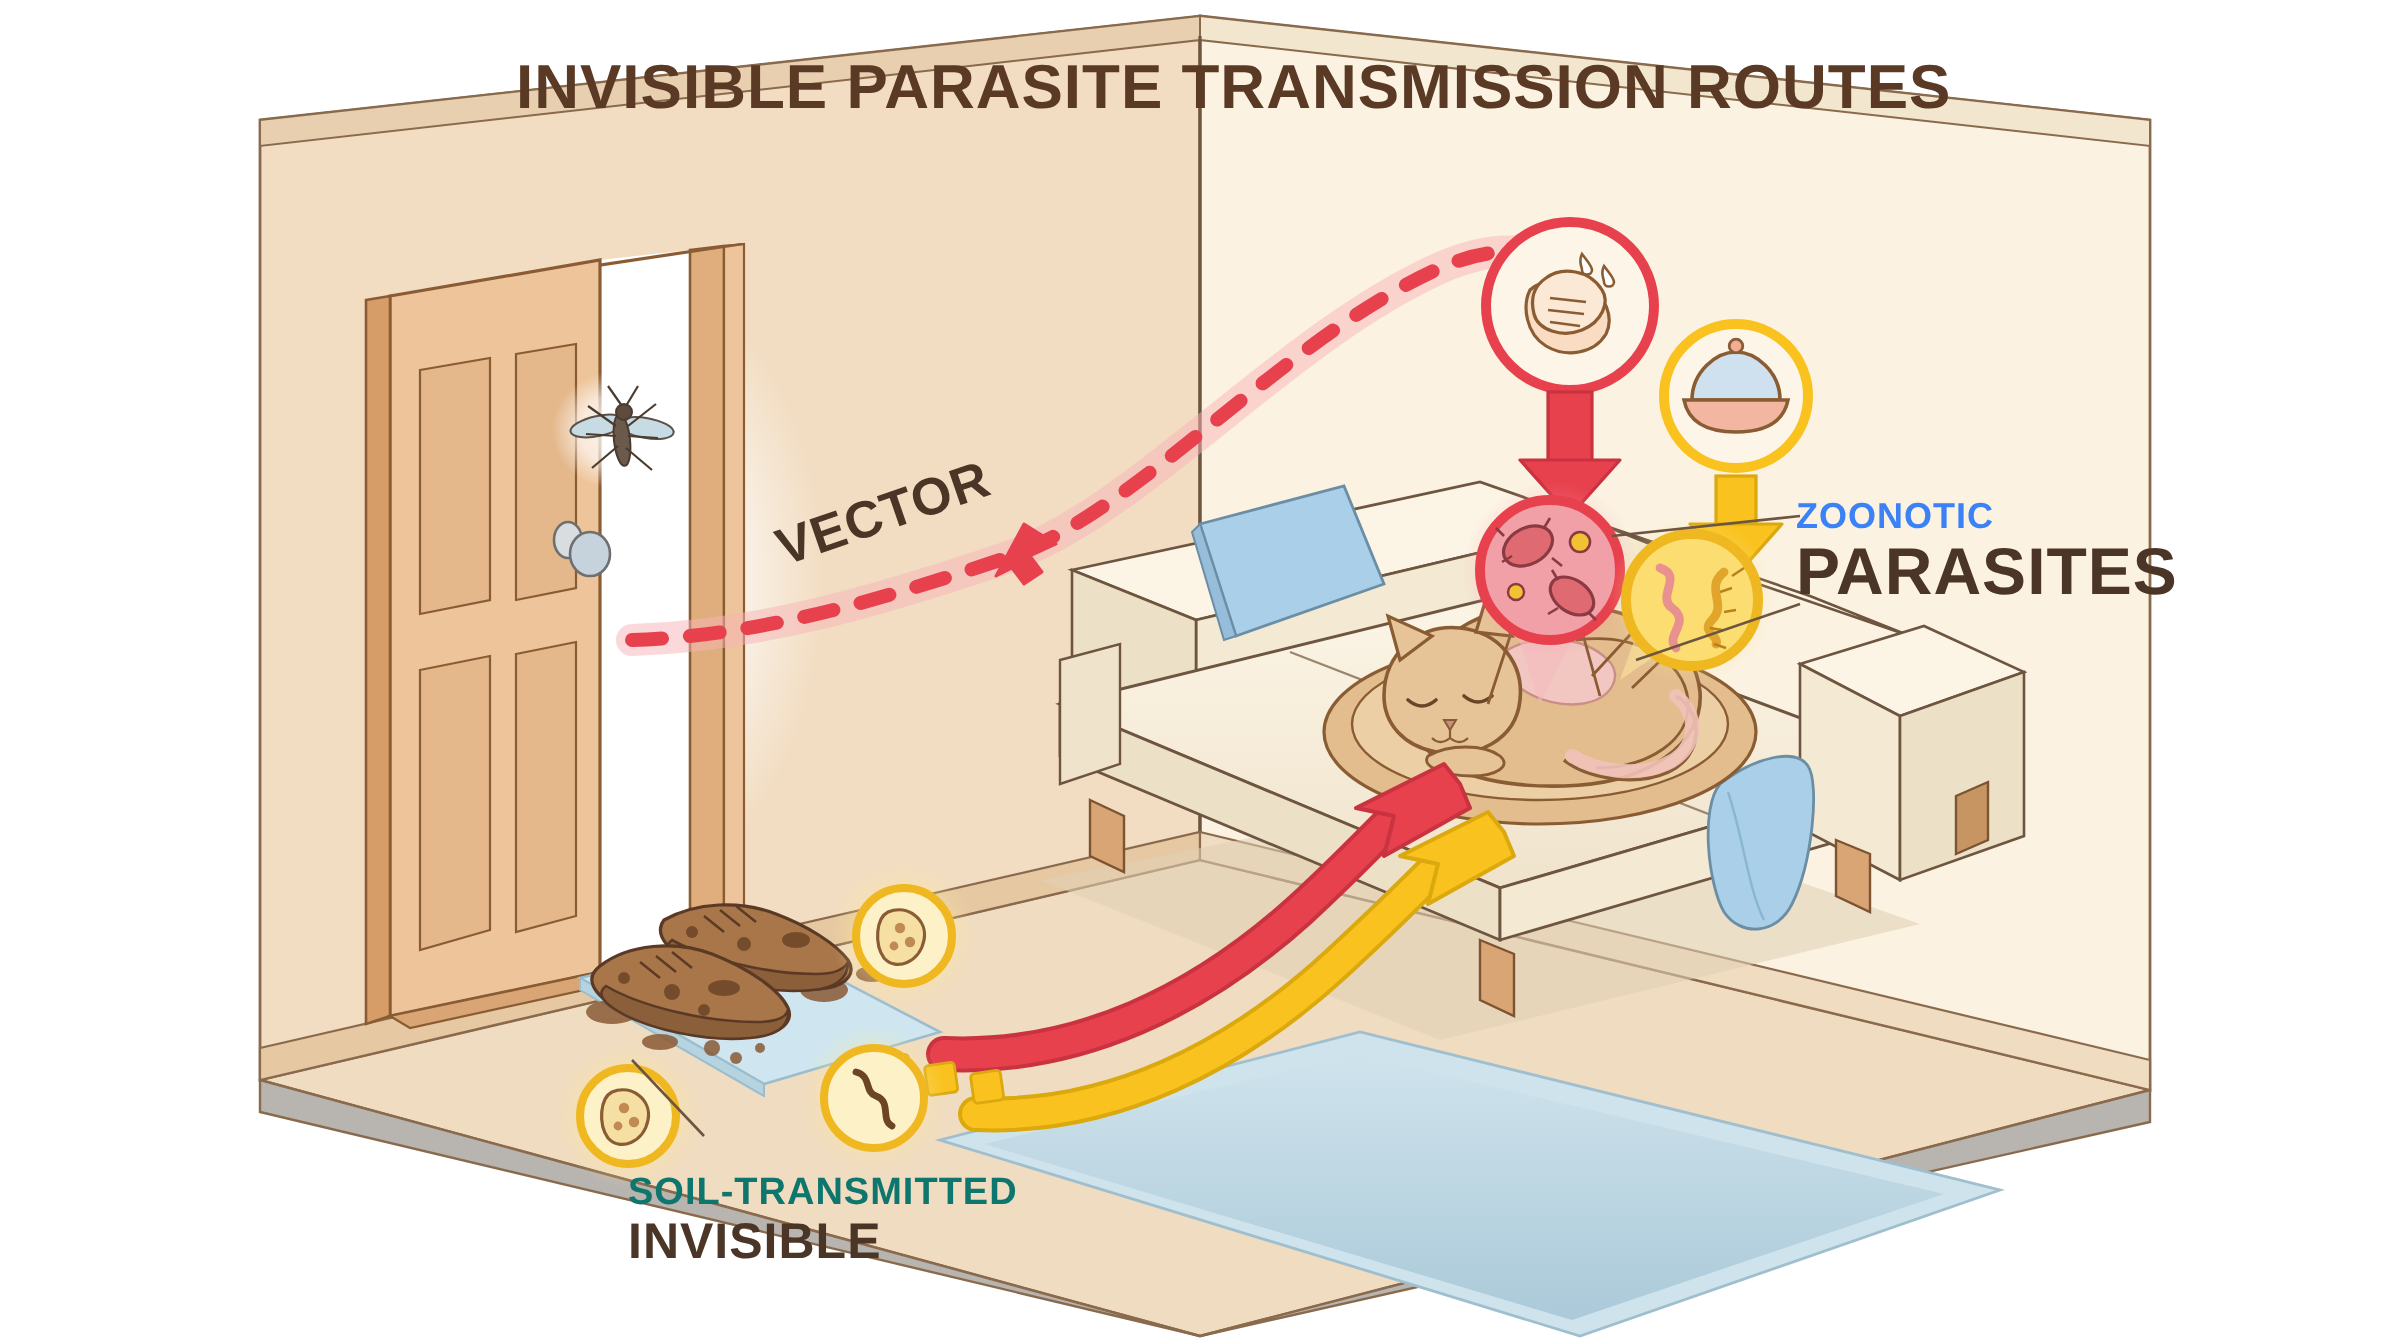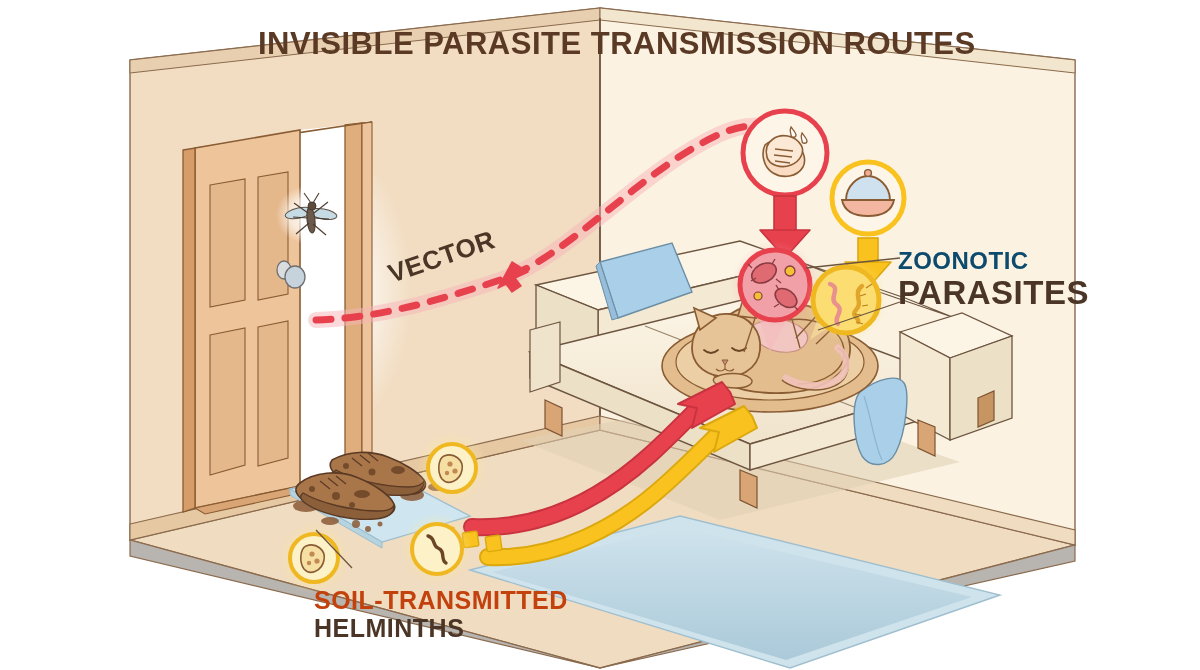--- a/index.html
+++ b/index.html
@@ -384,22 +384,22 @@
     <path d="M316,530 L352,568"></path>
   </g>
 
 </svg>
 
 <div style="position:absolute; left:258px; top:26px; width:700px; text-align:right;">
   <span class="ttl" style="font-size:31px; color:#5b3a25; white-space:nowrap;">INVISIBLE PARASITE TRANSMISSION ROUTES</span>
 </div>
 
 <div style="position:absolute; left:898px; top:248px; line-height:1.12;">
-  <div class="ttl" style="font-size:24px; color:#0c4a6e;">ZOONOTIC</div>
+  <div class="ttl" style="font-size:18px; color:#3b82f6;">ZOONOTIC</div>
   <div class="ttl" style="font-size:33px; color:#4a3526;">PARASITES</div>
 </div>
 
 <div style="position:absolute; left:314px; top:586px; line-height:1.12;">
-  <div class="ttl" style="font-size:25px; color:#c2410c;">SOIL-TRANSMITTED</div>
-  <div class="ttl" style="font-size:25px; color:#4a3526;">HELMINTHS</div>
+  <div class="ttl" style="font-size:19px; color:#0f766e;">SOIL-TRANSMITTED</div>
+  <div class="ttl" style="font-size:25px; color:#4a3526;">INVISIBLE</div>
 </div>
 
 </div>
 
 </body></html>

